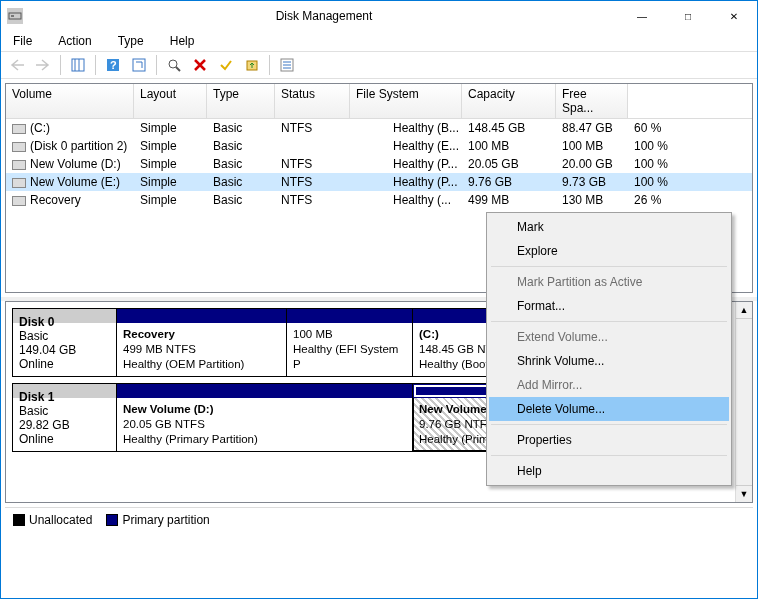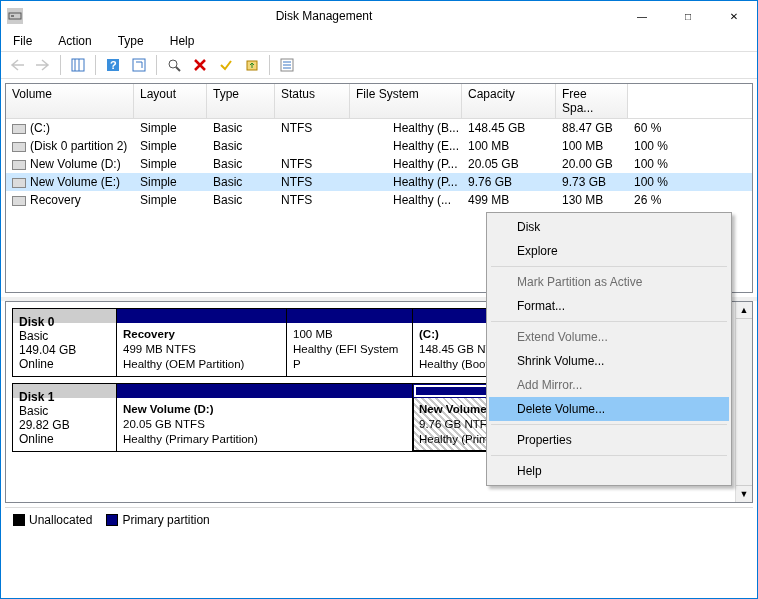--- a/index.html
+++ b/index.html
@@ -377,21 +377,21 @@
     <div class="arrow bottom">▼</div>
   </div>
 </div>
 
 <div class="legend">
   <span><span class="swatch" style="background:#000"></span><span>Unallocated</span></span>
   <span><span class="swatch" style="background:#000080"></span><span>Primary partition</span></span>
 </div>
 
 <div class="context-menu">
-  <div class="cm-item">Disk</div>
+  <div class="cm-item">Mark</div>
   <div class="cm-item">Explore</div>
   <div class="cm-sep"></div>
   <div class="cm-item disabled">Mark Partition as Active</div>
   <div class="cm-item">Format...</div>
   <div class="cm-sep"></div>
   <div class="cm-item disabled">Extend Volume...</div>
   <div class="cm-item">Shrink Volume...</div>
   <div class="cm-item disabled">Add Mirror...</div>
   <div class="cm-item highlight">Delete Volume...</div>
   <div class="cm-sep"></div>

